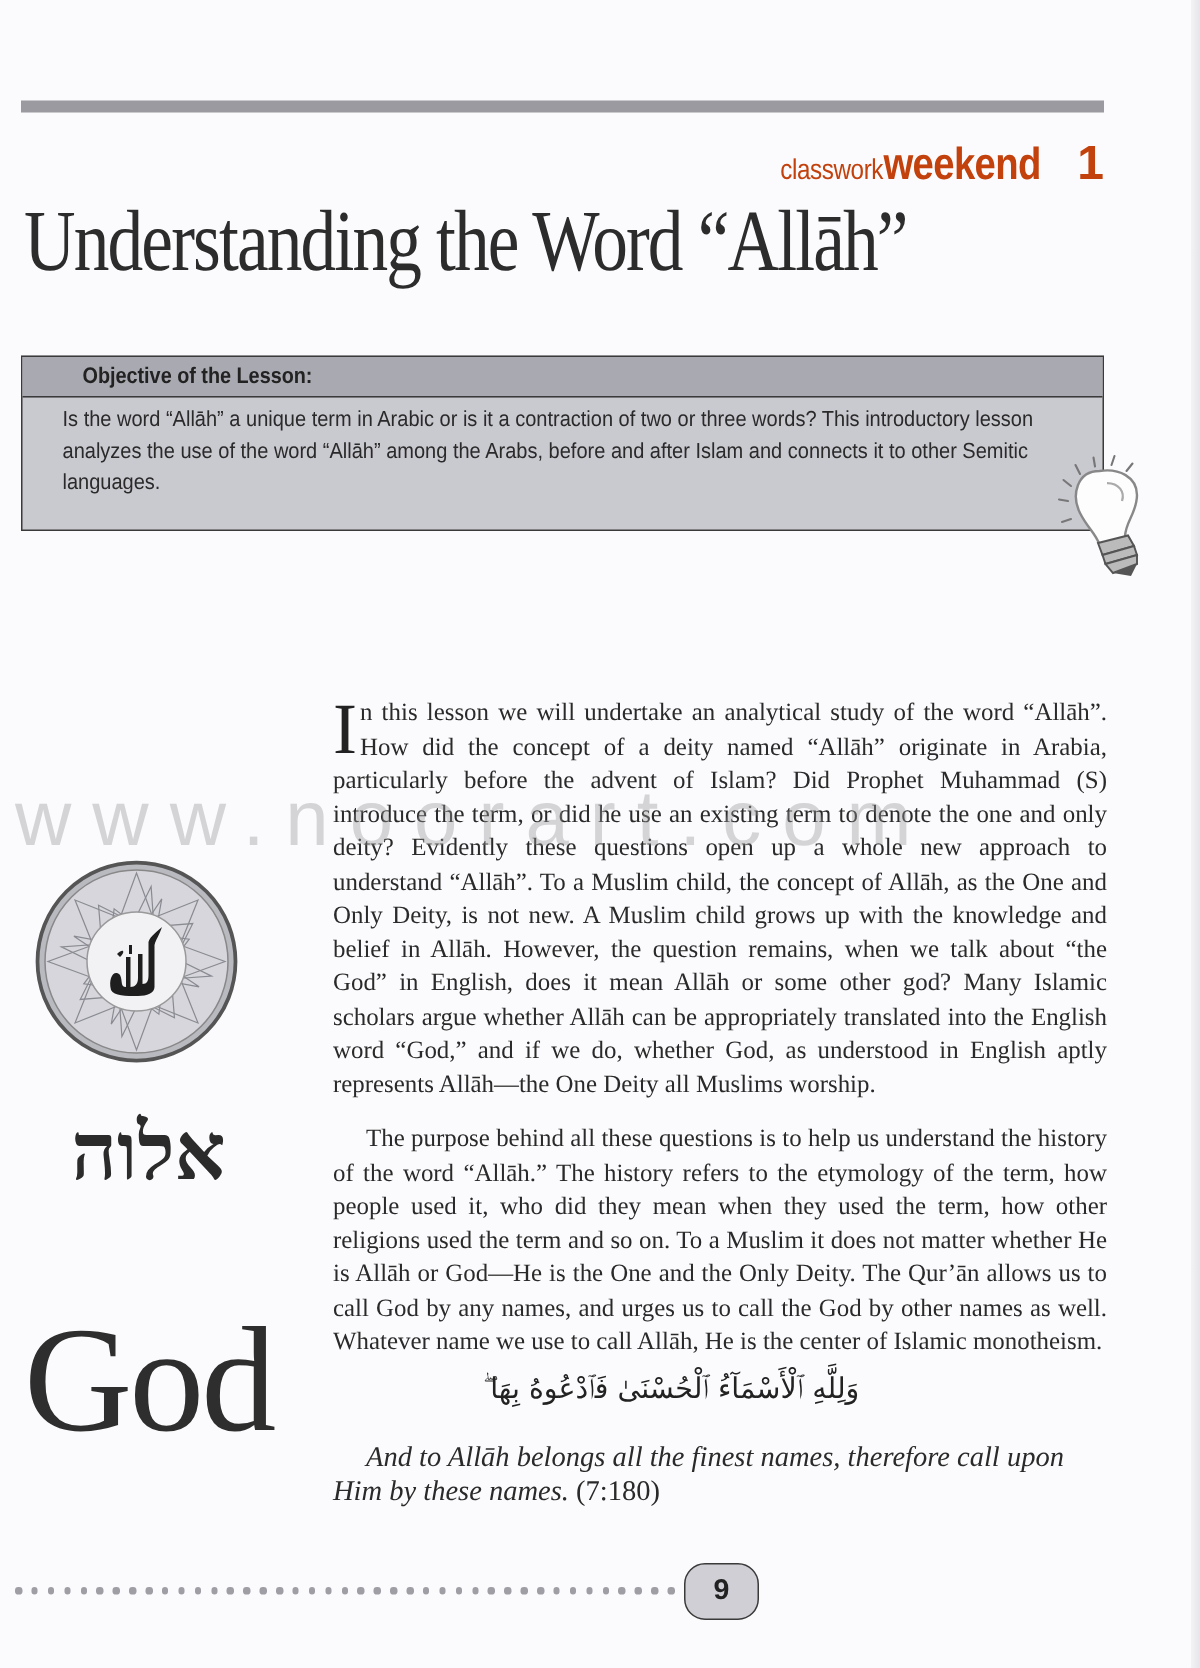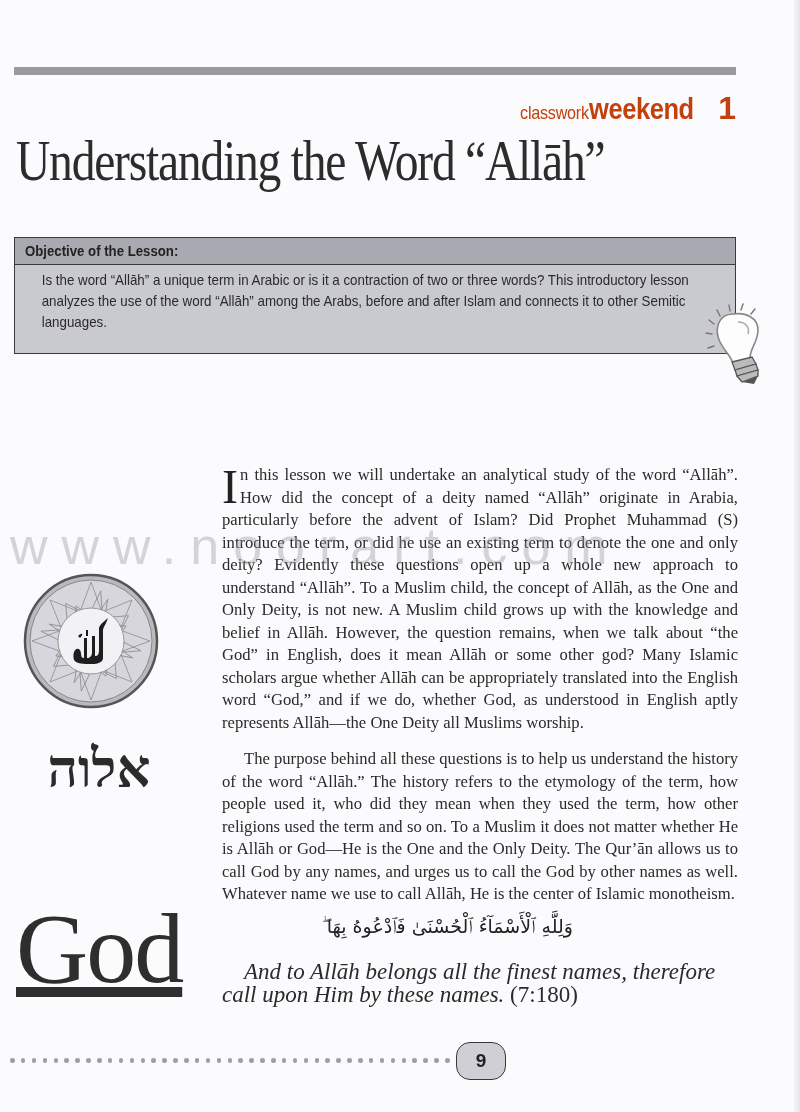--- a/index.html
+++ b/index.html
@@ -31,21 +31,21 @@
       color: #2c2c2c; white-space: nowrap; letter-spacing: -1.5px;
       transform: scaleX(0.82); transform-origin: left top; margin: 0; line-height: 1;
     }
     .objective-box {
       position: absolute; left: 14px; top: 237px; width: 720px; height: 115px;
       border: 1.5px solid #3a3a3a; background: #c9c9d0;
     }
     .objective-header {
       height: 26px; background: #a9a9b1; border-bottom: 1.5px solid #3a3a3a;
       font-family: "Liberation Sans", sans-serif; font-weight: bold; font-size: 15px;
-      line-height: 26px; padding-left: 10px; color: #222;
+      line-height: 26px; padding-left: 40px; color: #222;
     }
     .objective-header span { display: inline-block; transform: scaleX(0.88); transform-origin: left center; }
     .objective-text {
       padding: 5px 16px 0 29px; font-family: "Liberation Sans", sans-serif;
       font-size: 14.5px; line-height: 21px; color: #2a2a2a;
       transform: scaleX(0.92); transform-origin: left top; width: 750px;
     }
     .bulb-icon { position: absolute; left: 700px; top: 300px; width: 90px; height: 90px; }
     .body-text {
       position: absolute; left: 222px; top: 464px; width: 516px;
@@ -56,34 +56,34 @@
     .body-text p + p { text-indent: 22px; margin-top: 14px; }
     .dropcap {
       float: left; font-size: 48px; line-height: 38px; margin: 4px 2px 0 0; color: #222;
     }
     .verse-arabic {
       position: absolute; left: 322px; top: 915px; width: 340px; text-align: left;
       font-family: "DejaVu Sans", sans-serif; font-size: 19px; color: #222; direction: rtl;
     }
     .verse-translation {
       position: absolute; left: 222px; top: 961px; width: 516px;
-      font-family: "Liberation Serif", serif; font-size: 23px; line-height: 22.5px;
+      font-family: "Liberation Serif", serif; font-size: 19px; line-height: 22.5px;
       color: #2a2a2a; text-indent: 22px;
     }
     .verse-translation em { font-style: italic; }
     .allah-medallion { position: absolute; left: 22px; top: 572px; width: 138px; height: 138px; }
     .hebrew-word {
       position: absolute; left: 14px; top: 742px; width: 170px;
       font-family: "DejaVu Serif", serif; font-weight: bold; font-size: 53px;
       color: #2b2b2b; line-height: 1; direction: rtl; text-align: center;
     }
     .god-word {
-      position: absolute; left: 16px; top: 899px;
+      position: absolute; left: 16px; top: 870px;
       font-family: "Liberation Serif", serif; font-size: 100px; color: #2e2e2e;
-      line-height: 1; letter-spacing: -2px; text-decoration: underline;
+      line-height: 1; letter-spacing: -2px;
     }
     .footer-dots {
       position: absolute; left: 10px; top: 1058px; width: 440px; height: 6px;
       display: flex; justify-content: space-between;
     }
     .footer-dots i {
       display: block; width: 4.5px; height: 4.5px; border-radius: 50%; background: #9e9ea4;
     }
     .page-number {
       position: absolute; left: 456px; top: 1042px; width: 48px; height: 36px;

